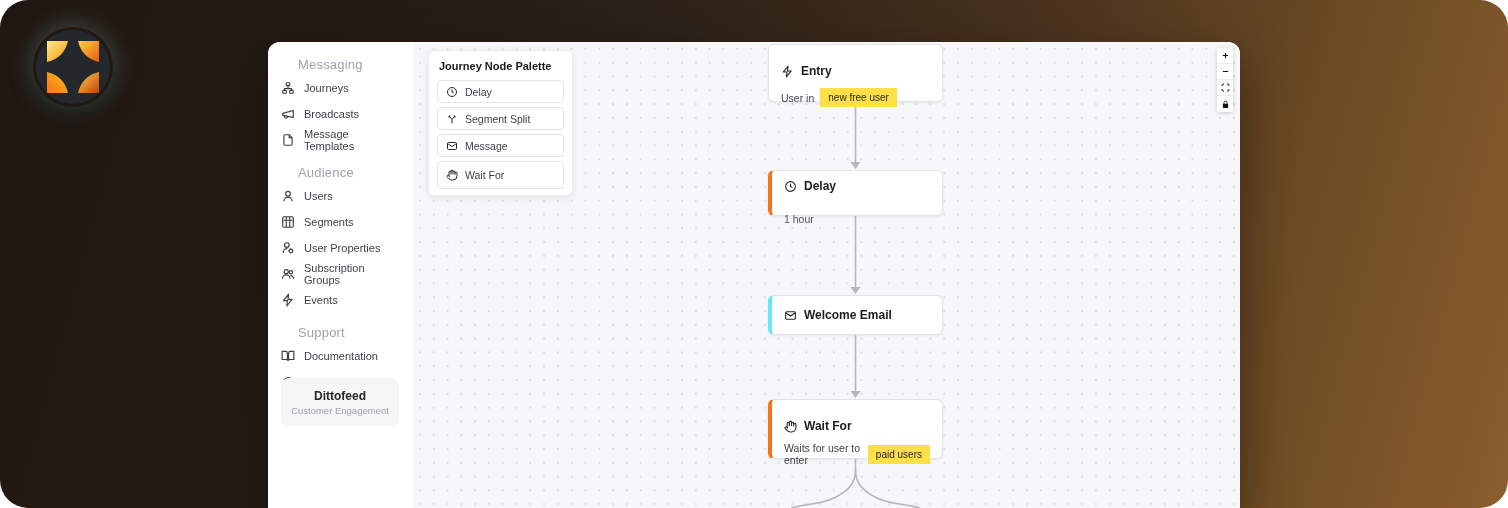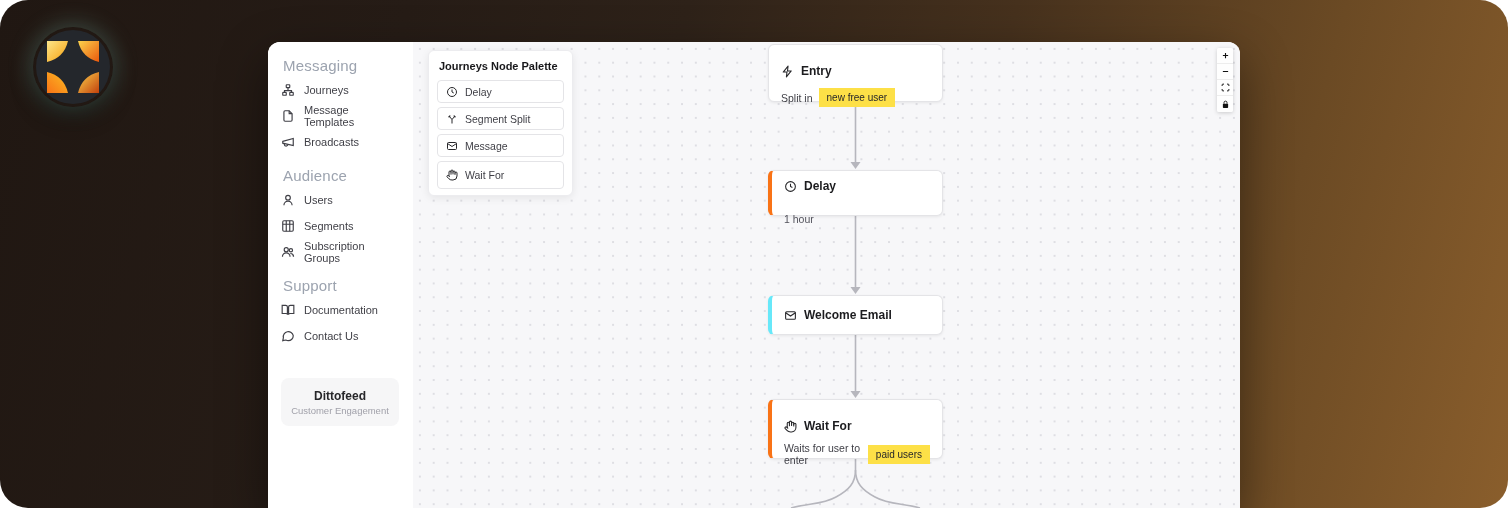--- a/index.html
+++ b/index.html
@@ -12,21 +12,21 @@
   .logo-wrap { position:absolute; left:33px; top:27px; width:80px; height:80px; border-radius:50%;
     box-shadow:0 0 22px 3px rgba(148,222,209,.25), 0 10px 20px rgba(0,0,0,.5); }
   .logo-wrap svg { display:block; }
 
   
   .app { position:absolute; left:268px; top:42px; width:972px; height:466px; background:#fff;
     border-radius:12px 12px 0 0; display:flex; overflow:hidden; box-shadow:0 18px 50px rgba(0,0,0,.45); }
 
   
   .sidebar { position:relative; width:145px; background:#fff; padding:8px 13px 0; flex:none; }
-  .side-section-label { font-size:15px; color:#9ca3af; letter-spacing:.2px; margin:12px 2px 3px; }
+  .side-section-label { font-size:13px; color:#9ca3af; letter-spacing:.2px; margin:12px 17px 3px; }
   .side-section-label:first-child { margin-top:7px; }
   .side-item { display:flex; align-items:center; gap:9px; height:26px; color:#3f3f46; font-size:11px; cursor:pointer; }
   .side-item .ic { width:14px; height:14px; flex:none; display:flex; align-items:center; color:#3f3f46; }
   .side-item .ic svg { width:14px; height:14px; }
   .brand-box { position:absolute; left:13px; top:336px; width:118px; height:48px; background:#f6f6f7;
     border-radius:8px; display:flex; flex-direction:column; align-items:center; justify-content:center; gap:2px; }
   .brand-title { font-size:12px; font-weight:bold; color:#27272a; }
   .brand-sub { font-size:9.5px; color:#a1a1aa; }
 
   
@@ -115,65 +115,84 @@
               <rect x="3" y="16" width="6" height="5" rx="1"></rect>
               <rect x="15" y="16" width="6" height="5" rx="1"></rect>
               <path d="M12 8v5M6 16v-3h12v3"></path>
             </svg>
           </span>
         <span>Journeys</span>
       </div>
       <div class="side-item">
         <span class="ic">
             <svg viewBox="0 0 24 24" fill="none" stroke="currentColor" stroke-width="2">
+              <path d="m3 11 18-5v12L3 14v-3z"></path>
+              <path d="M11.6 16.8a3 3 0 1 1-5.8-1.6"></path>
+            </svg>
+          </span>
+        <span>Broadcasts</span>
+      </div>
+      <div class="side-item">
+        <span class="ic">
+            <svg viewBox="0 0 24 24" fill="none" stroke="currentColor" stroke-width="2">
               <path d="M14 3H7a2 2 0 0 0-2 2v14a2 2 0 0 0 2 2h10a2 2 0 0 0 2-2V8z"></path>
               <path d="M14 3v5h5"></path>
             </svg>
           </span>
         <span>Message Templates</span>
       </div>
-      <div class="side-item">
-        <span class="ic">
-            <svg viewBox="0 0 24 24" fill="none" stroke="currentColor" stroke-width="2">
-              <path d="m3 11 18-5v12L3 14v-3z"></path>
-              <path d="M11.6 16.8a3 3 0 1 1-5.8-1.6"></path>
-            </svg>
-          </span>
-        <span>Broadcasts</span>
-      </div>
 
       <div class="side-section-label">Audience</div>
       <div class="side-item">
         <span class="ic">
             <svg viewBox="0 0 24 24" fill="none" stroke="currentColor" stroke-width="2">
               <circle cx="12" cy="8" r="4"></circle>
               <path d="M5 21a7 7 0 0 1 14 0"></path>
             </svg>
           </span>
         <span>Users</span>
       </div>
       <div class="side-item">
         <span class="ic">
             <svg viewBox="0 0 24 24" fill="none" stroke="currentColor" stroke-width="2">
               <rect x="3" y="3" width="18" height="18" rx="2"></rect>
               <path d="M9 3v18M15 3v18M3 9h18"></path>
             </svg>
           </span>
         <span>Segments</span>
+      </div>
+      <div class="side-item">
+        <span class="ic">
+            <svg viewBox="0 0 24 24" fill="none" stroke="currentColor" stroke-width="2">
+              <circle cx="10" cy="7" r="4"></circle>
+              <path d="M4 21v-2a6 6 0 0 1 7-5.9"></path>
+              <circle cx="17" cy="17" r="3"></circle>
+              <path d="M17 12.8v1.2M17 20v1.2M21.2 17H20M14 17h-1.2"></path>
+            </svg>
+          </span>
+        <span>User Properties</span>
       </div>
       <div class="side-item">
         <span class="ic">
             <svg viewBox="0 0 24 24" fill="none" stroke="currentColor" stroke-width="2">
               <circle cx="9" cy="8" r="3.5"></circle>
               <path d="M2.5 20a6.5 6.5 0 0 1 13 0"></path>
               <circle cx="17" cy="9" r="2.8"></circle>
               <path d="M16 14.6a5.6 5.6 0 0 1 5.5 5.4"></path>
             </svg>
           </span>
         <span>Subscription Groups</span>
+      </div>
+      <div class="side-item">
+        <span class="ic">
+            <svg viewBox="0 0 24 24" fill="none" stroke="currentColor" stroke-width="2" stroke-linejoin="round">
+              <path d="M13 2 4.1 13H11l-1 9 8.9-11H12l1-9z"></path>
+            </svg>
+          </span>
+        <span>Events</span>
       </div>
 
       <div class="side-section-label">Support</div>
       <div class="side-item">
         <span class="ic">
             <svg viewBox="0 0 24 24" fill="none" stroke="currentColor" stroke-width="2">
               <path d="M2 4h6a3 3 0 0 1 3 3v13a2 2 0 0 0-2-2H2z"></path>
               <path d="M22 4h-6a3 3 0 0 0-3 3v13a2 2 0 0 1 2-2h7z"></path>
             </svg>
           </span>
@@ -206,21 +225,21 @@
           <path d="M442.5 428 C442.5 441 449 448 462 455 C476 463 490 461 507 466"></path>
         </g>
         <g fill="#b6b6bd">
           <path d="M437.5 120 h10 l-5 7 z"></path>
           <path d="M437.5 245 h10 l-5 7 z"></path>
           <path d="M437.5 349 h10 l-5 7 z"></path>
         </g>
       </svg>
 
       <div class="palette">
-        <div class="palette-title">Journeys Node Palette</div>
+        <div class="palette-title">Journey Node Palette</div>
         <div class="palette-item">
           <span class="ic">
               <svg viewBox="0 0 24 24" fill="none" stroke="currentColor" stroke-width="2">
                 <circle cx="12" cy="12" r="9"></circle>
                 <path d="M12 7v5l3.5 2"></path>
               </svg>
             </span>
           <span>Delay</span>
         </div>
         <div class="palette-item">
@@ -256,21 +275,21 @@
       <div class="node node-entry">
         <div class="node-title-row">
           <span class="ic">
               <svg viewBox="0 0 24 24" fill="none" stroke="currentColor" stroke-width="2" stroke-linejoin="round">
                 <path d="M13 2 4.1 13H11l-1 9 8.9-11H12l1-9z"></path>
               </svg>
             </span>
           <span class="node-title">Entry</span>
         </div>
         <div class="node-body">
-          <span>Split in</span>
+          <span>User in</span>
           <span class="badge">new free user</span>
         </div>
       </div>
 
       <div class="node node-delay accent-orange">
         <div class="node-title-row">
           <span class="ic">
               <svg viewBox="0 0 24 24" fill="none" stroke="currentColor" stroke-width="2">
                 <circle cx="12" cy="12" r="9"></circle>
                 <path d="M12 7v5l3.5 2"></path>

